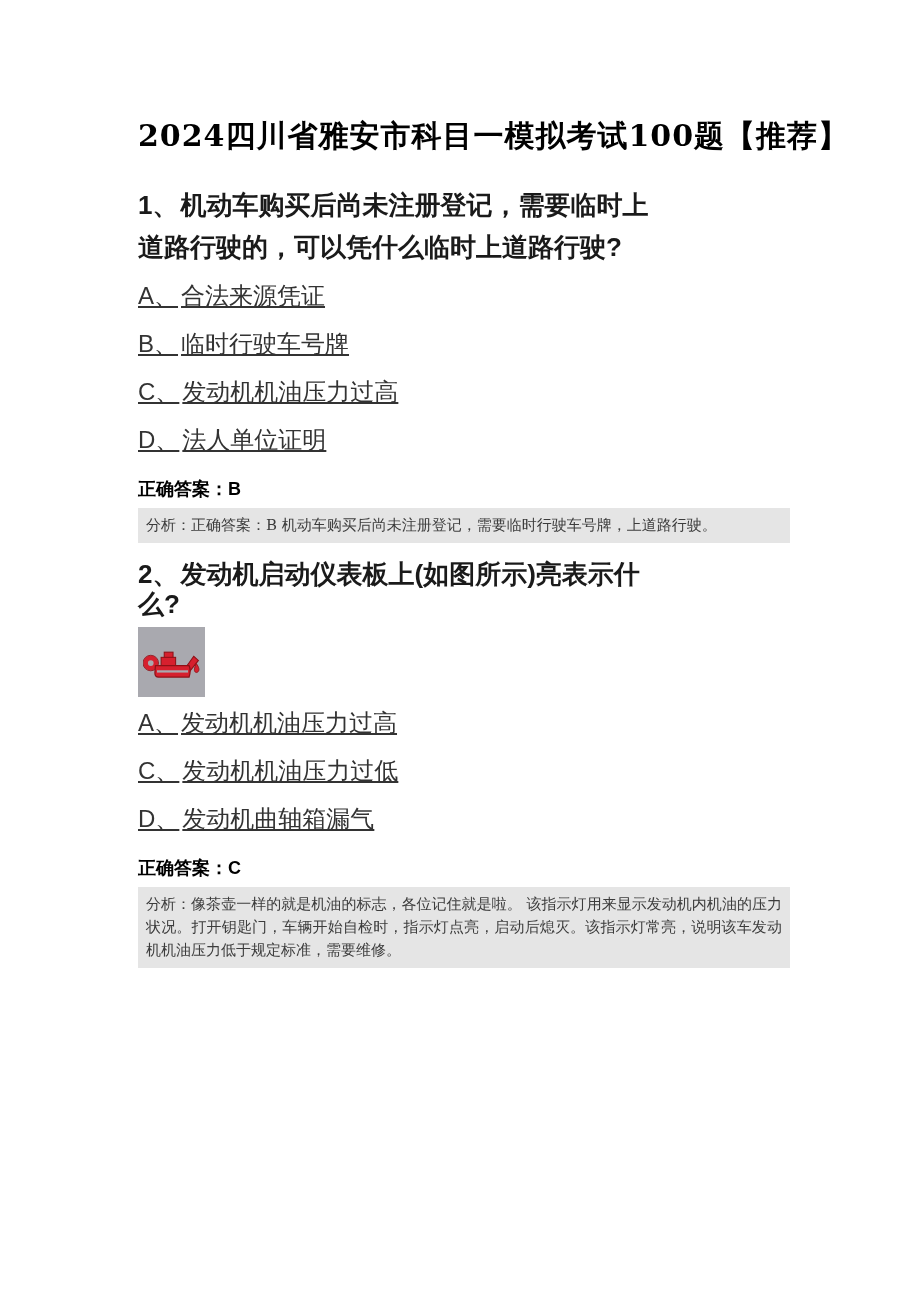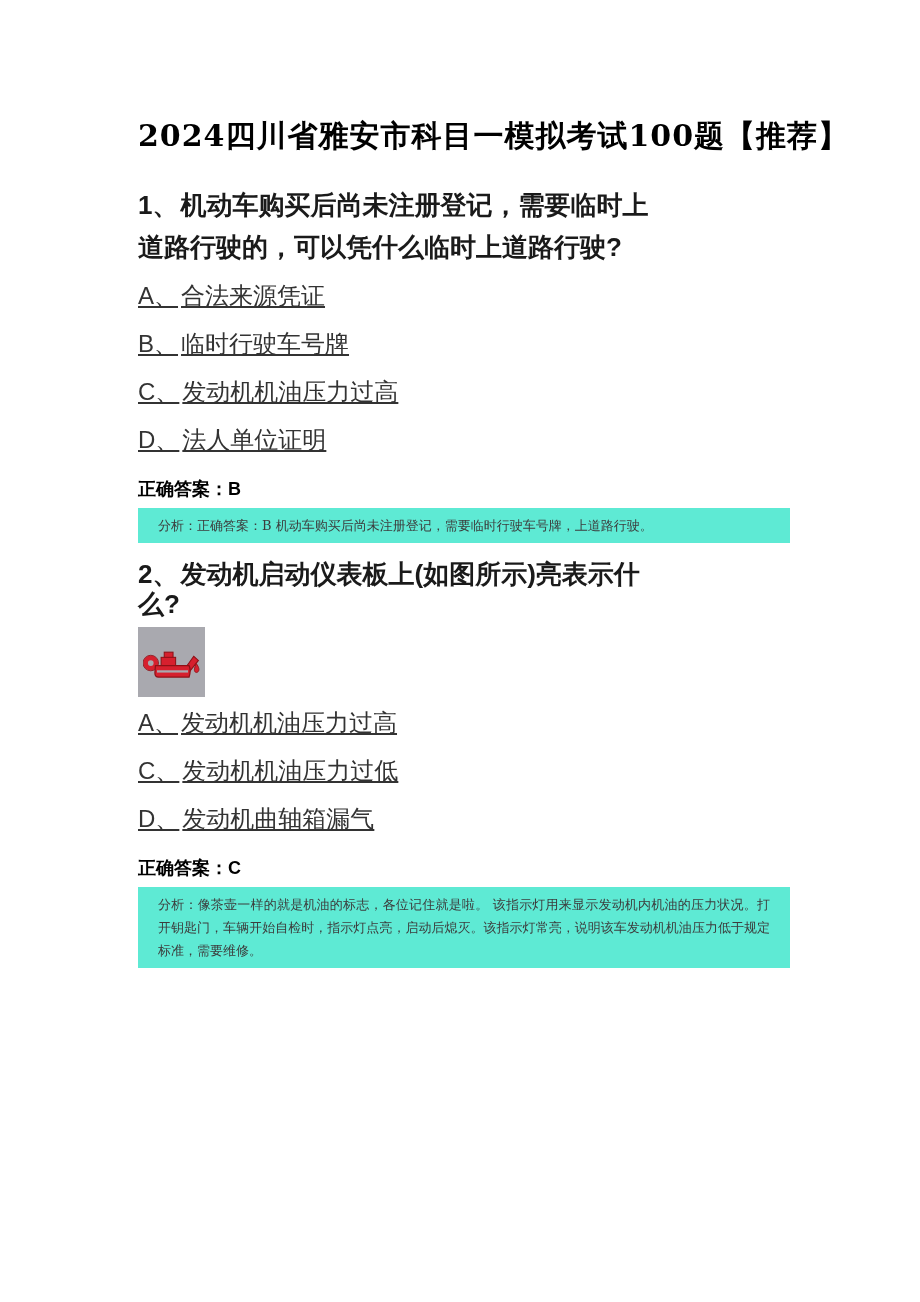--- a/index.html
+++ b/index.html
@@ -53,24 +53,24 @@
     margin: 0 0 8px 0;
     font-weight: 700;
     font-size: 18px;
     line-height: 22px;
     color: #000;
   }
   .analysis {
     box-sizing: border-box;
     width: 652px;
     margin: 0 0 16px 0;
-    padding: 6px 20px;
-    background: #5eead4;
+    padding: 6px 8px;
+    background: #e5e5e5;
     font-family: "DejaVu Serif", "Liberation Serif", serif;
-    font-size: 13px;
+    font-size: 15px;
     line-height: 23px;
     color: #3c3c3c;
     text-align: justify;
   }
   .indicator {
     width: 67px;
     height: 70px;
     margin: 8px 0 16px 0;
     background: #a9a9af;
     display: flex;

